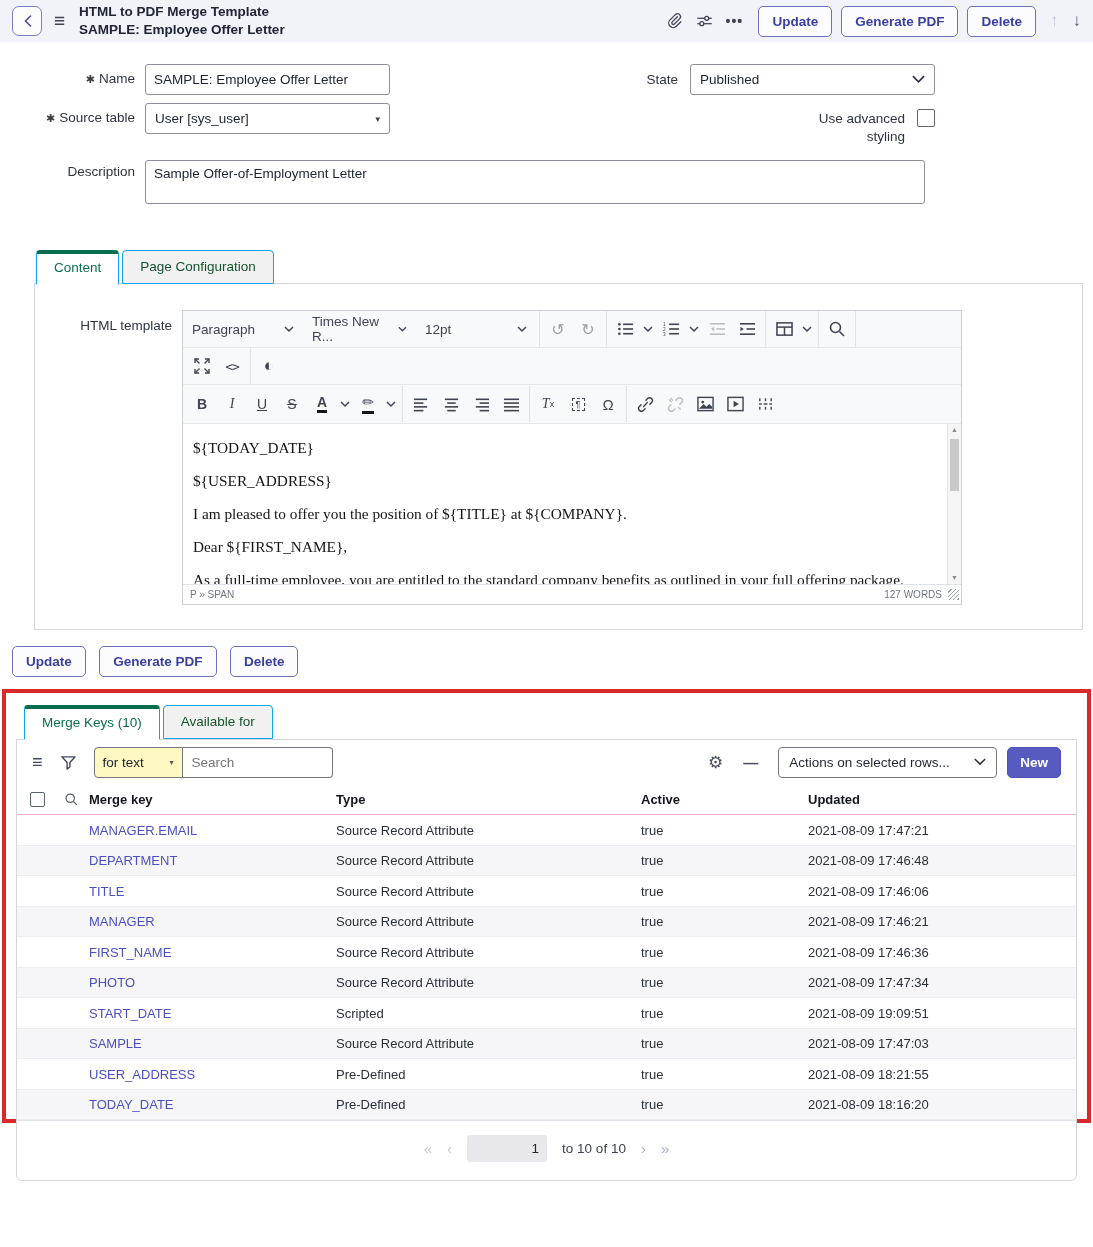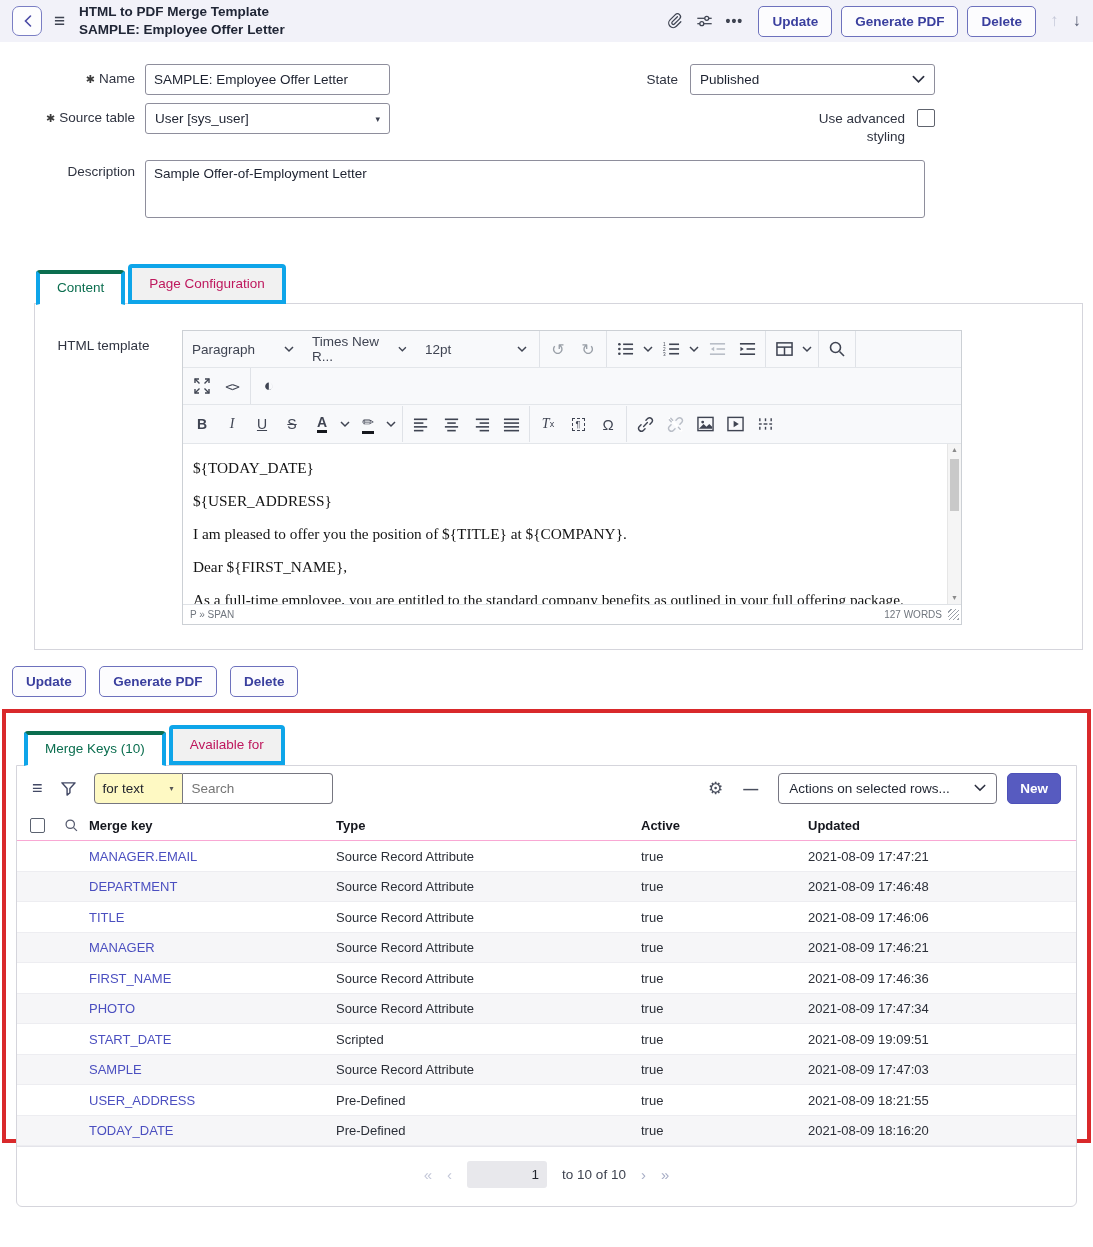--- a/index.html
+++ b/index.html
@@ -26,30 +26,30 @@
   
   .form{padding-top:22px;}
   .f-row{display:flex;align-items:flex-start;padding-right:158px;margin-bottom:8px;}
   .lbl{width:145px;text-align:right;padding-right:10px;padding-top:7px;font-size:13.5px;color:#2f3340;}
   .req{color:#3c3c3c;font-size:11px;margin-right:4px;}
   .tinput{width:245px;height:31px;border:1px solid #8e8e9c;border-radius:3px;padding:0 8px;font-family:inherit;font-size:13.5px;color:#1d2230;}
   .sel{width:245px;height:31px;border:1px solid #8e8e9c;border-radius:3px;background:#fff;display:flex;align-items:center;justify-content:space-between;padding:0 9px;font-size:13.5px;color:#1d2230;cursor:pointer;}
   .sel .tri{font-size:9px;color:#3c4050;}
   .r-lbl{margin-left:auto;text-align:right;padding-right:12px;padding-top:7px;font-size:13.5px;color:#2f3340;line-height:1.35;}
   .chk{width:18px;height:18px;border:1px solid #60646e;border-radius:2px;background:#fff;margin-top:6px;cursor:pointer;}
-  .tarea{width:780px;height:58px;border:1px solid #8e8e9c;border-radius:3px;padding:5px 8px;font-family:inherit;font-size:13.5px;color:#1d2230;resize:none;}
+  .tarea{width:780px;height:44px;border:1px solid #8e8e9c;border-radius:3px;padding:5px 8px;font-family:inherit;font-size:13.5px;color:#1d2230;resize:none;}
 
   
   .tabs{display:flex;align-items:flex-end;margin:0 0 0 12px;position:relative;z-index:2;}
-  .tab{padding:8px 17px 9px;border:4px solid #0ea5e9;background:#f1f1f1;font-size:13.5px;color:#be185d;border-radius:4px 4px 0 0;margin-right:3px;cursor:pointer;}
+  .tab{padding:8px 17px 9px;border:1px solid #0ea5e9;background:#f1f1f1;font-size:13.5px;color:#14532d;border-radius:4px 4px 0 0;margin-right:3px;cursor:pointer;}
   .tab.active{background:#fff;color:var(--tab_active);border-top:4px solid var(--tab_active);border-bottom:1px solid #fff;margin-bottom:-1px;padding-top:6px;}
   .panel{margin:0 10px;border:1px solid #d5d5dc;background:#fff;margin-top:-1px;}
   .panel1{padding:26px 0 24px;}
   .p-row{display:flex;}
-  .ed-lbl{width:147px;text-align:center;padding:8px 10px 0 0;font-size:13.5px;color:#2f3340;}
+  .ed-lbl{width:147px;text-align:right;padding:8px 10px 0 0;font-size:13.5px;color:#2f3340;}
 
   
   .editor{width:780px;border:1px solid #ccd0d5;background:#fff;}
   .tb{display:flex;align-items:center;background:#f8f9fb;border-bottom:1px solid #e3e6ea;height:37px;}
   .tb3{height:39px;}
   .tbtn{min-width:30px;height:30px;display:flex;align-items:center;justify-content:center;color:var(--icon);font-size:14px;cursor:pointer;}
   .tsep{width:1px;height:36px;background:#dfe2e7;margin:0 3px;}
   .dd{display:flex;align-items:center;justify-content:space-between;padding:0 9px;height:30px;color:var(--icon);font-size:13.5px;cursor:pointer;}
   .dd1{width:120px;} .dd2{width:113px;} .dd3{width:120px;}
   .chev{margin-left:6px;}

